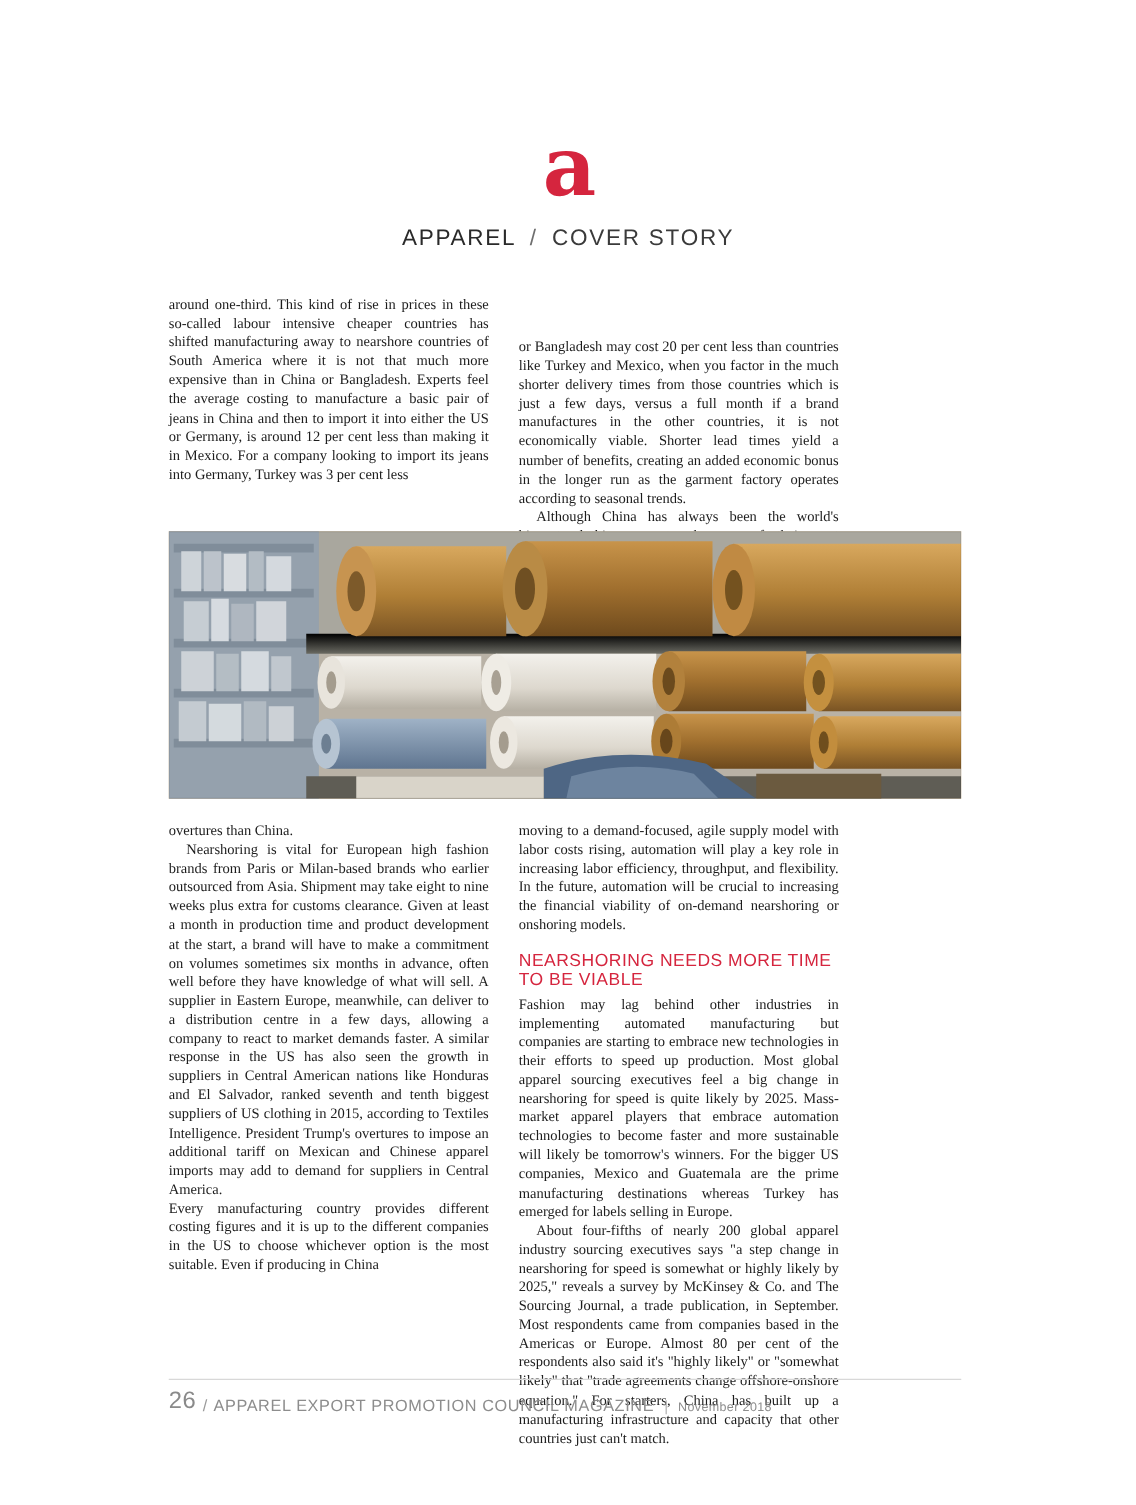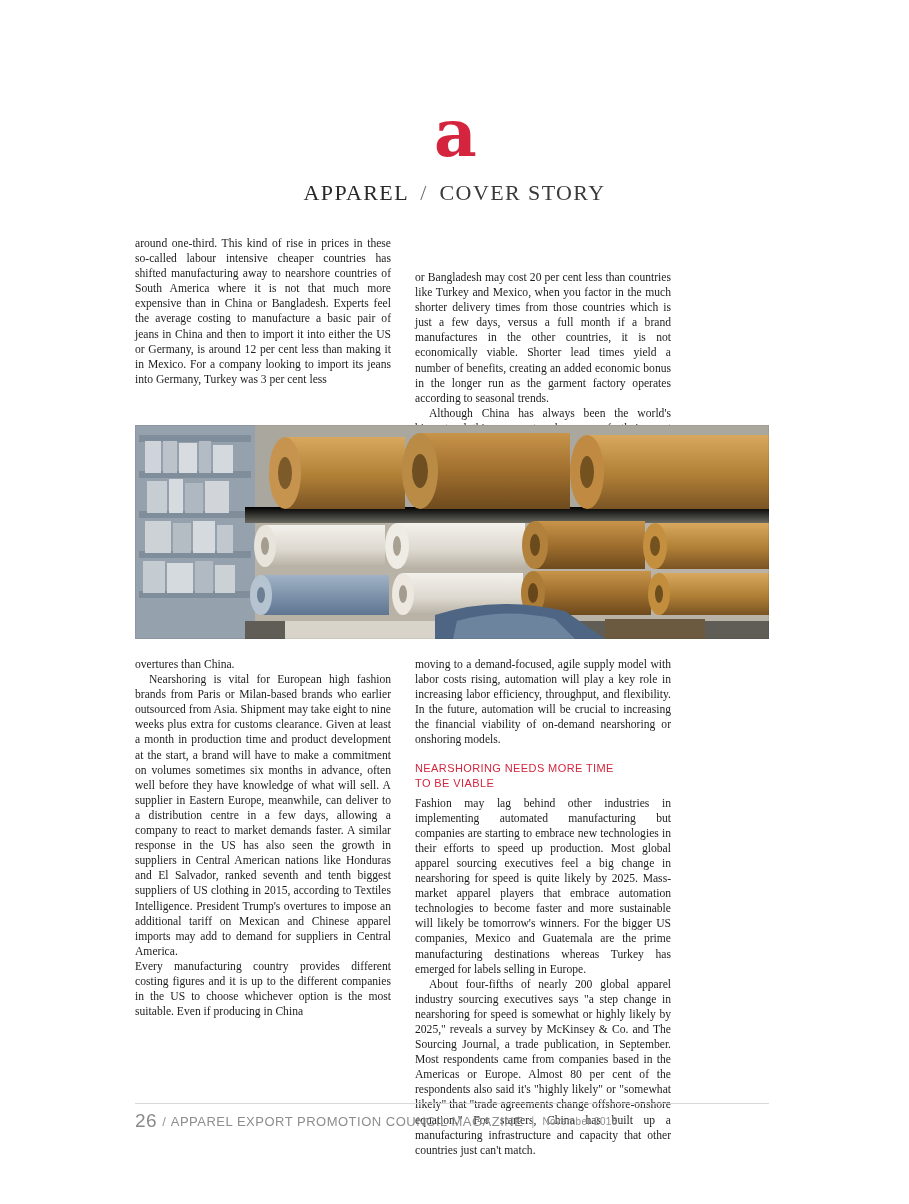--- a/index.html
+++ b/index.html
@@ -36,22 +36,22 @@
     font-size: 66px;
     line-height: 66px;
     color: #d5253e;
     font-weight: 700;
     letter-spacing: -2px;
     display: block;
     height: 72px;
   }
   .section-line {
     margin-top: 8px;
-    font-family: Liberation Serif, serif;
-    font-size: 22px;
+    font-family: Liberation Sans, sans-serif;
+    font-size: 18px;
     letter-spacing: 1.4px;
     color: #2a2a2a;
   }
   .section-line .sep {
     color: #6e6e6e;
     margin: 0 5px;
   }
   .section-line .cover {
     color: #3a3a3a;
   }
@@ -88,35 +88,35 @@
     height: 214px;
     overflow: hidden;
     background: #b9a483;
   }
   .photo svg { display: block; }
 
   
   .subhead {
     color: #d5253e;
     font-family: "Liberation Sans", sans-serif;
-    font-size: 11px;
+    font-size: 14px;
     letter-spacing: 0.4px;
     line-height: 15.5px;
     margin: 13px 0 4px 0;
     text-align: left;
   }
 
   
   .footer {
     position: absolute;
     left: 135px;
     top: 1110px;
     width: 640px;
     display: flex;
-    align-items: center;
+    align-items: flex-end;
     gap: 5px;
   }
   .footer-rule {
     position: absolute;
     left: 135px;
     top: 1103px;
     width: 634px;
     height: 1px;
     background: #d8d8d8;
   }

